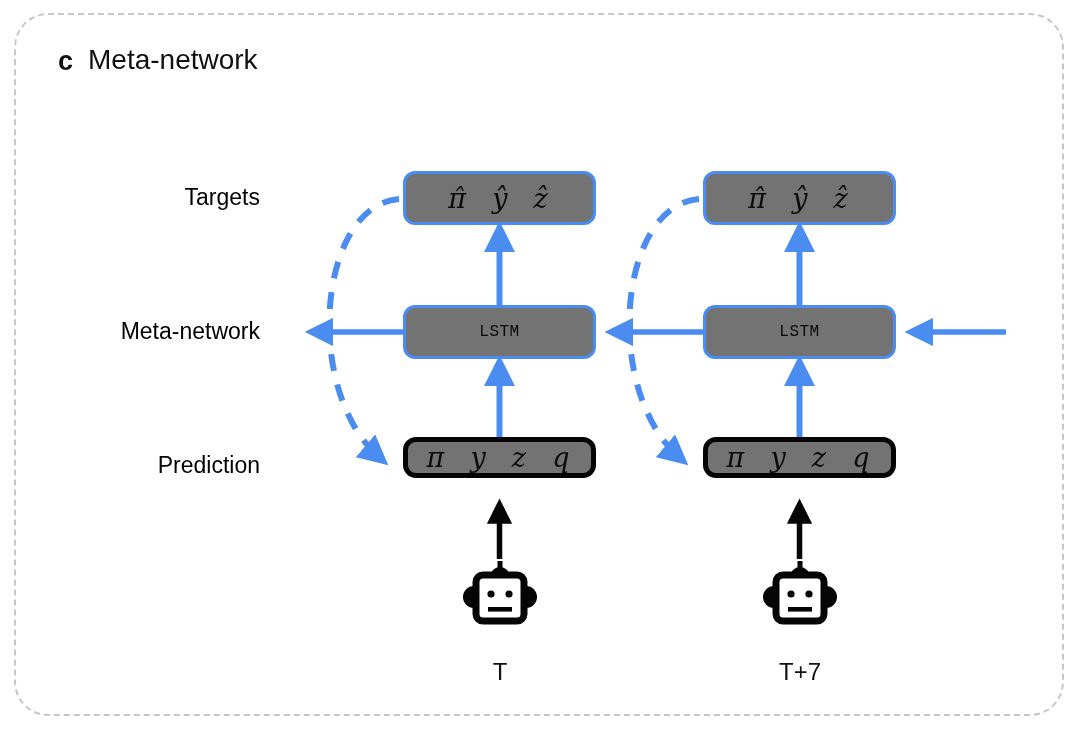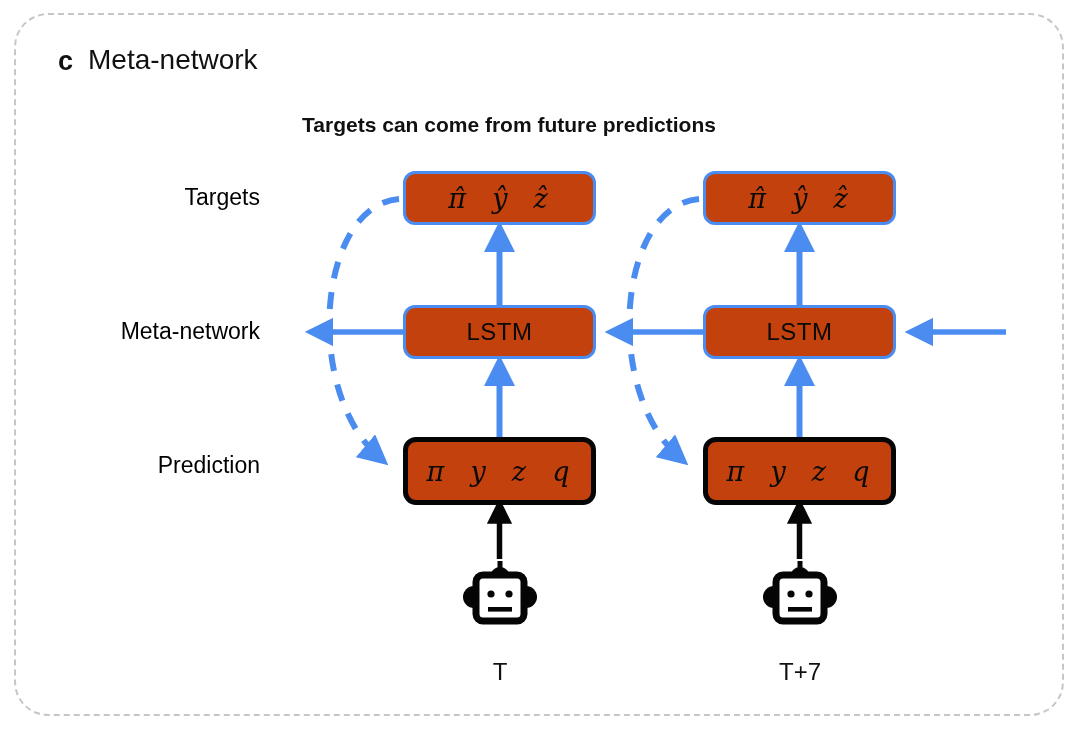--- a/index.html
+++ b/index.html
@@ -85,21 +85,21 @@
     color: #111111;
     top: 658px;
   }
   .timestep-val.c0 { left: 440px; }
   .timestep-val.c1 { left: 740px; }
 
   
   .box {
     position: absolute;
     box-sizing: border-box;
-    background: #c2410c;
+    background: #737373;
     display: flex;
     align-items: center;
     justify-content: center;
     z-index: 3;
   }
   .box.blue {
     border: 3.5px solid #4a8cf0;
     border-radius: 12px;
   }
   .box.black {
@@ -111,38 +111,38 @@
     height: 54px;
     top: 171px;
   }
   .box-lstm {
     width: 193px;
     height: 54px;
     top: 305px;
   }
   .box-pred {
     width: 193px;
-    height: 68px;
+    height: 41px;
     top: 437px;
   }
   .col0 { left: 403px; }
   .col1 { left: 703px; }
 
   .math {
     font-family: "DejaVu Serif", serif;
     font-style: italic;
     font-size: 27px;
     color: #0a0a0a;
     letter-spacing: 3px;
     white-space: pre;
     line-height: 1;
   }
   .lstm-text {
-    font-family: Liberation Sans, sans-serif;
-    font-size: 24px;
+    font-family: Liberation Mono, monospace;
+    font-size: 16px;
     color: #0a0a0a;
     letter-spacing: 0.5px;
   }
 
   
   #arrows {
     position: absolute;
     left: 0;
     top: 0;
     width: 1080px;
@@ -164,21 +164,20 @@
 </head>
 <body>
 
 <div id="page">
 
   <div class="panel-border"></div>
 
   <div class="panel-letter">c</div>
   <div class="panel-title">Meta-network</div>
 
-  <div class="headline"><span class="headline-inner">Targets can come from future predictions</span></div>
 
   <div class="row-label targets">Targets</div>
   <div class="row-label meta">Meta-network</div>
   <div class="row-label prediction">Prediction</div>
 
   <svg id="arrows" viewBox="0 0 1080 732">
     <defs>
       <marker id="arrBlue" markerWidth="5.2" markerHeight="5.2" refX="3.7" refY="2.6" orient="auto">
         <path d="M0,0 L5.2,2.6 L0,5.2 z" fill="#4a8cf0"></path>
       </marker>

